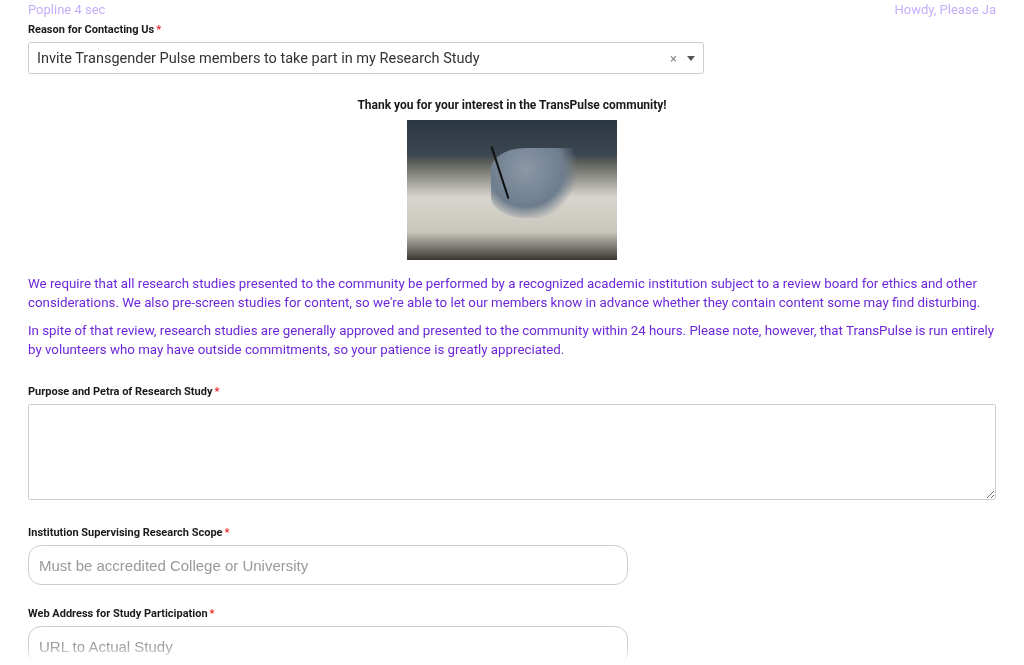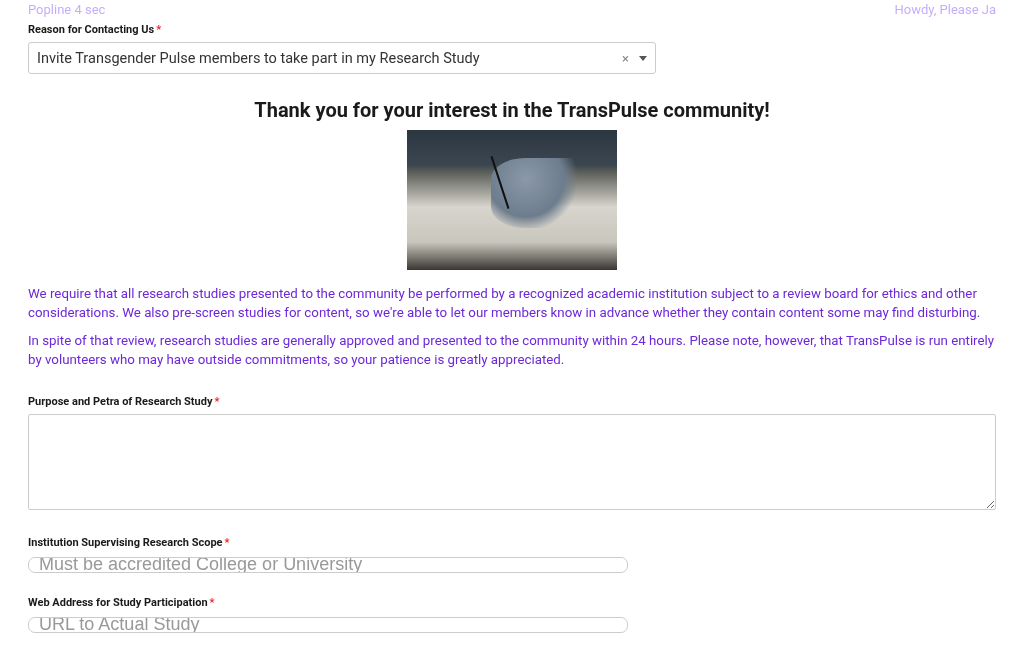--- a/index.html
+++ b/index.html
@@ -20,21 +20,21 @@
       opacity: 0.5;
     }
     .section-label {
       font-weight: 700;
       font-size: 11px;
       color: #1a1a1a;
       margin-bottom: 6px;
     }
     .required { color: #e22; font-weight: 700; margin-left: 2px; }
     .select-box {
-      width: 628px;
+      width: 676px;
       height: 32px;
       border: 1px solid #ccc;
       border-radius: 3px;
       display: flex;
       align-items: center;
       padding: 0 8px;
       font-size: 14.5px;
       color: #333;
       background: #fff;
       cursor: pointer;
@@ -50,21 +50,21 @@
     .select-chevron {
       width: 0; height: 0;
       border-left: 4px solid transparent;
       border-right: 4px solid transparent;
       border-top: 5px solid #555;
       margin-left: 4px;
     }
     .thank-you {
       text-align: center;
       font-weight: 700;
-      font-size: 20px;
+      font-size: 12px;
       margin: 24px 0 8px 0;
       color: #1a1a1a;
     }
     .hero-image-wrap {
       display: flex;
       justify-content: center;
       margin-bottom: 14px;
     }
     .hero-image {
       width: 210px;
@@ -101,25 +101,25 @@
       width: 100%;
       height: 96px;
       border: 1px solid #ccc;
       border-radius: 2px;
       resize: both;
       font-size: 14px;
       padding: 6px;
     }
     .text-input {
       width: 600px;
-      height: 16px;
+      height: 40px;
       border: 1px solid #ccc;
-      border-radius: 7px;
+      border-radius: 13px;
       padding: 0 10px;
-      font-size: 18px;
+      font-size: 15px;
       color: #333;
     }
     .text-input::placeholder { color: #999; }
     .fade-bottom {
       position: absolute;
       bottom: 0; left: 0; right: 0;
       height: 20px;
       background: linear-gradient(180deg, rgba(255,255,255,0) 0%, #fff 90%);
       pointer-events: none;
     }

